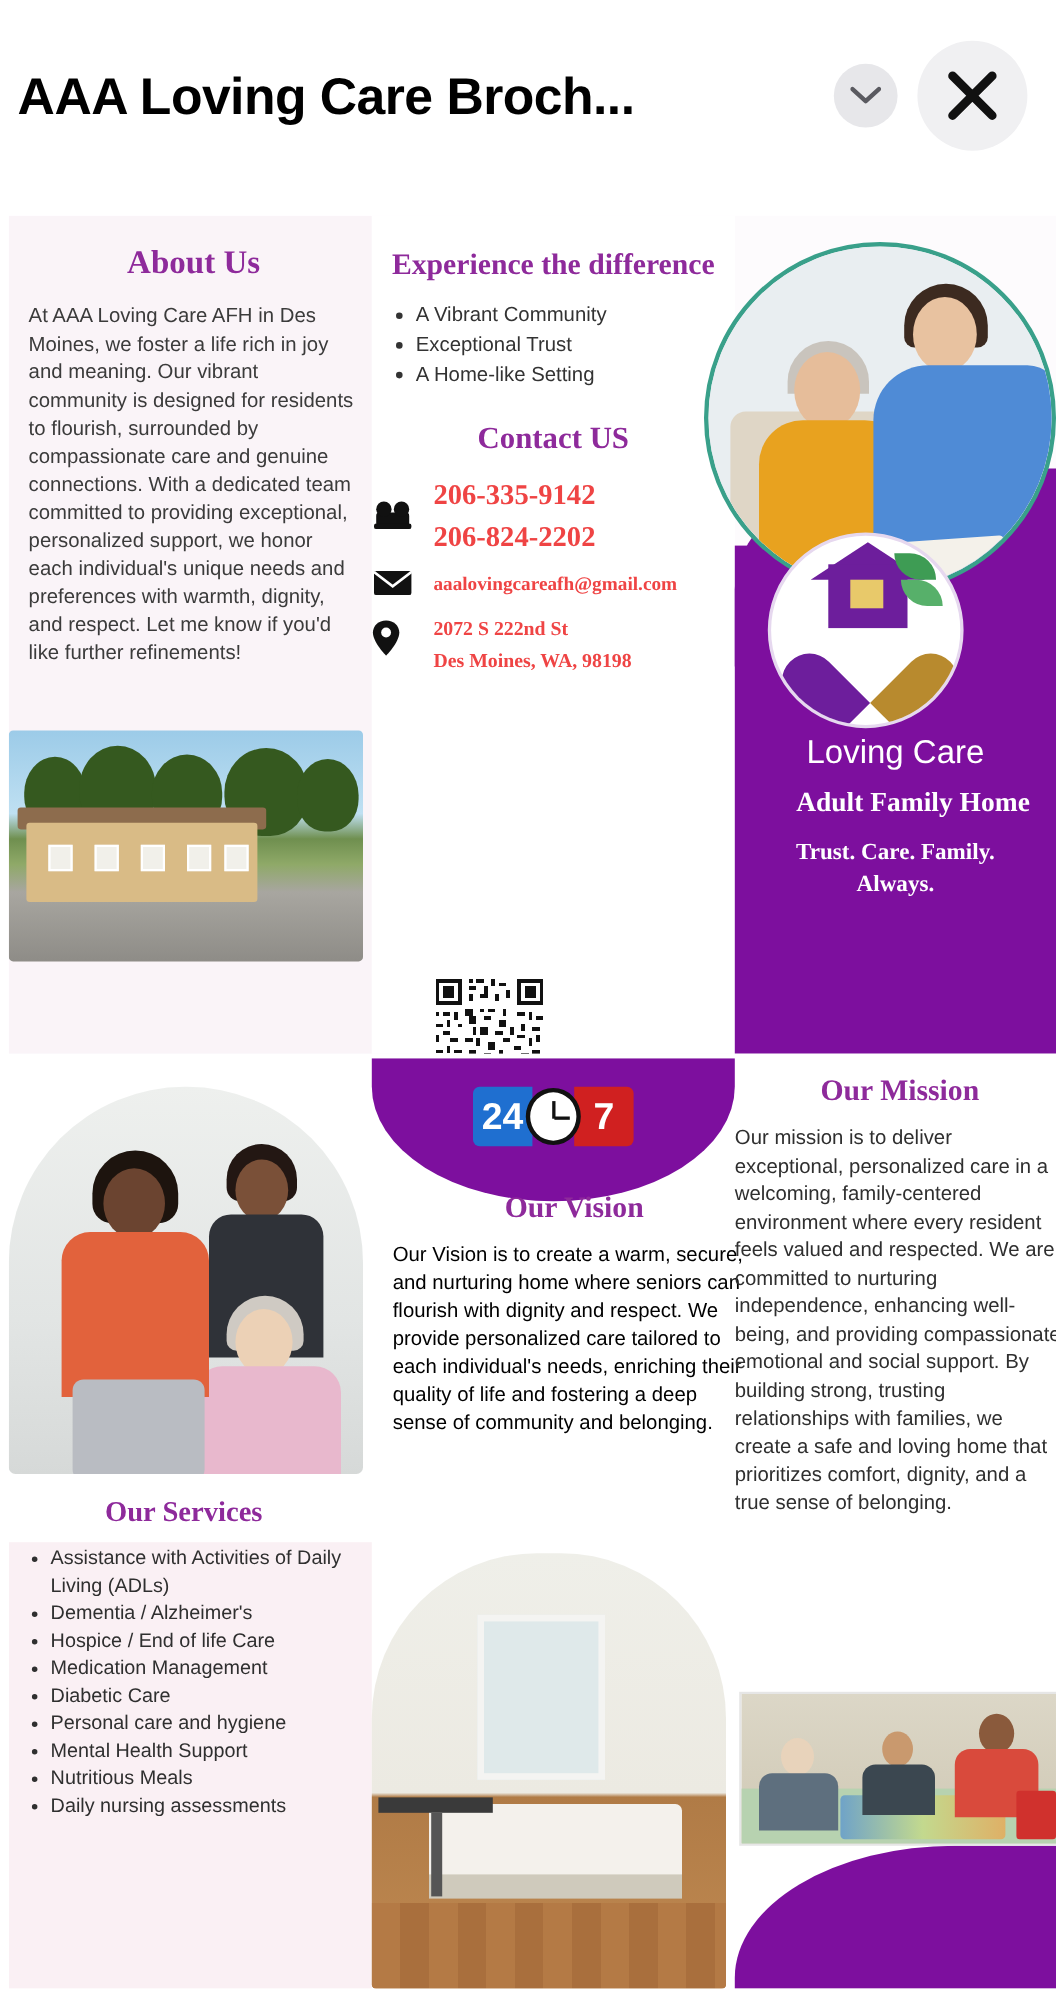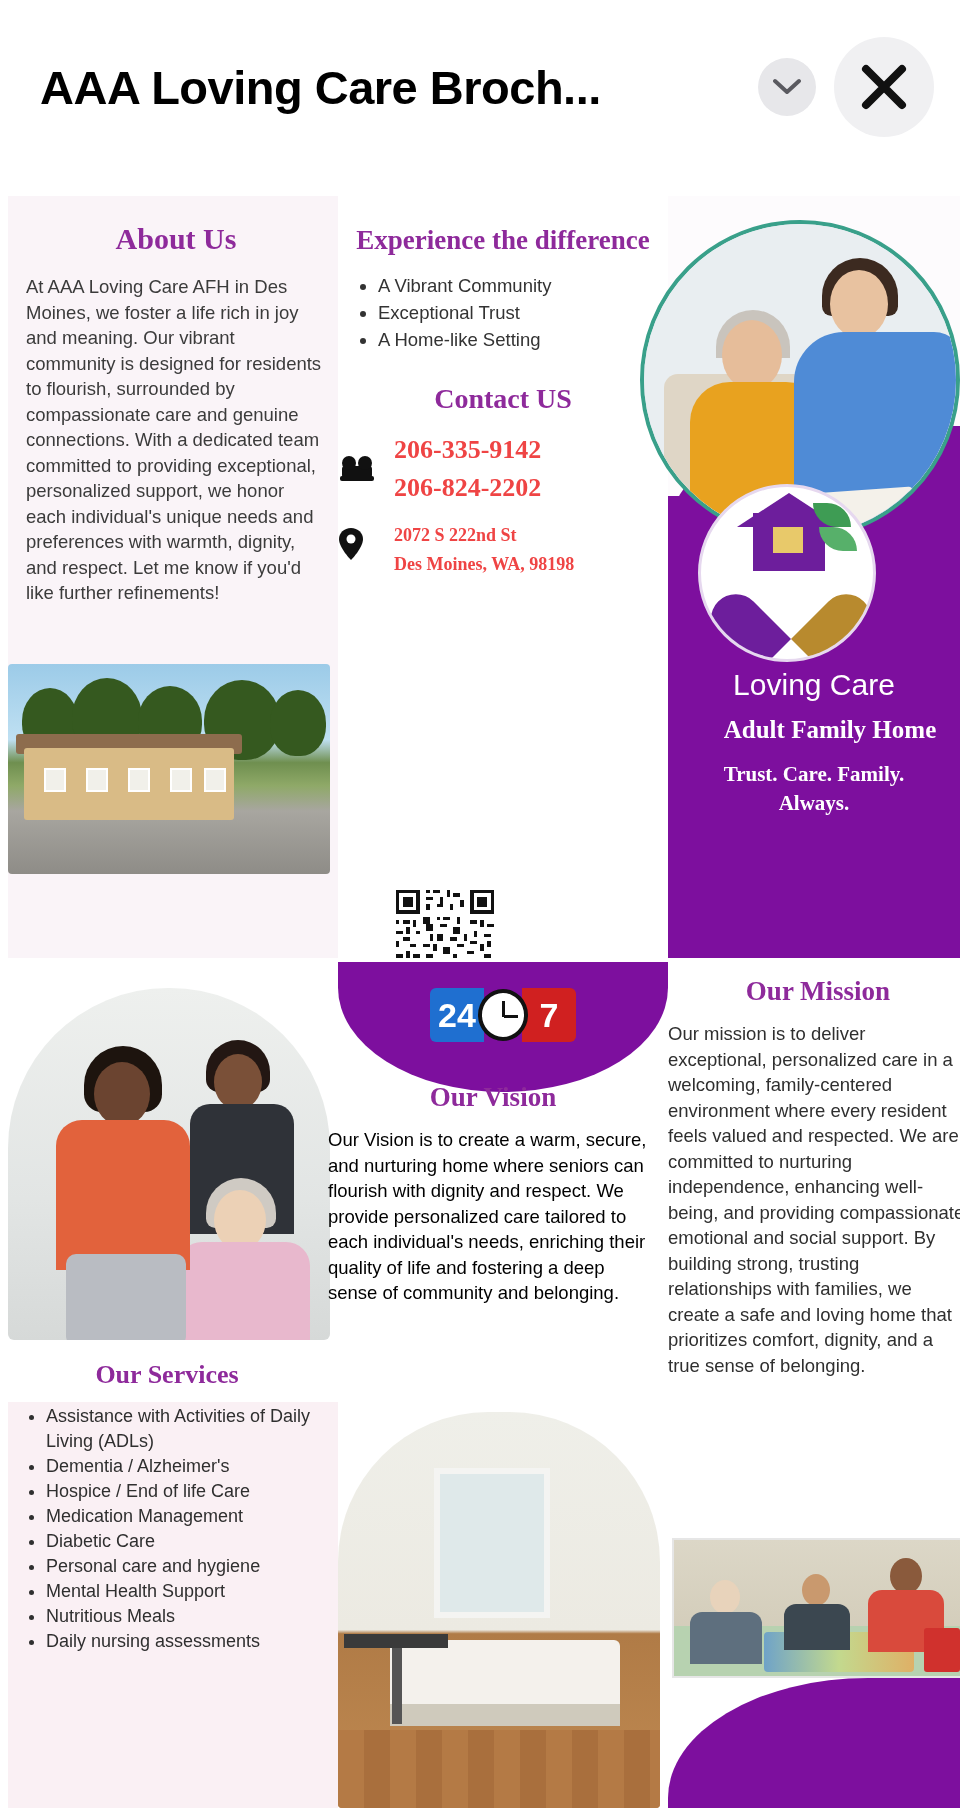--- a/index.html
+++ b/index.html
@@ -11,21 +11,21 @@
     overflow: hidden;
   }
 
   
   .viewer-header {
     position: relative;
     height: 196px;
     background: #ffffff;
     display: flex;
     align-items: center;
-    padding: 0 26px 0 40px;
+    padding: 0 26px 0 16px;
   }
   .viewer-title {
     font-size: 47px;
     font-weight: bold;
     color: #000000;
     letter-spacing: -0.5px;
     white-space: nowrap;
     overflow: hidden;
     flex: 1;
     margin-top: -22px;
@@ -352,21 +352,21 @@
   .cp-p3-hair { position:absolute; left: 198px; top: 190px; width: 70px; height: 50px; background:#cfcac3; border-radius:38px 38px 10px 10px; }
   .cp-p3-body { position:absolute; left: 170px; top: 254px; width: 132px; height: 104px; background:#e8b8cd; border-radius:24px 24px 0 0; }
 
   
   .services { position: absolute; left: 4px; top: 398px; width: 310px; }
   .services h2 { font-size: 26px; margin-bottom: 14px; }
   .services ul { margin-left: 34px; }
   .services li { font-size: 18px; line-height: 25px; color: #2f2f2f; }
 
   
-  .vision { position: absolute; left: 320px; top: 120px; width: 330px; }
+  .vision { position: absolute; left: 349px; top: 120px; width: 330px; }
   .vision h2 { font-size: 27px; margin-bottom: 14px; }
   .vision p { font-size: 18.5px; line-height: 25.5px; color: #000000; padding: 0 2px 0 0; margin-left: 0px; }
   .vision .wrap { padding-left: 0px; }
 
   
   .room-photo {
     position: absolute; left: 330px; top: 450px;
     width: 322px; height: 396px;
     border-radius: 150px 150px 4px 4px;
     overflow: hidden;
@@ -473,20 +473,29 @@
               <circle cx="27" cy="9" r="7" fill="#111"></circle>
               <rect x="2" y="22" width="34" height="5" rx="2" fill="#111"></rect>
             </svg>
           </div>
           <div class="ctext phone-block">
             <div>206-335-9142</div>
             <div>206-824-2202</div>
           </div>
         </div>
 
+        <div class="crow" style="margin-top:10px">
+          <div class="cicon">
+            <svg width="38" height="26" viewBox="0 0 38 26" class="icon-svg">
+              <rect x="2" y="2" width="34" height="22" rx="2" fill="#111"></rect>
+              <path d="M2 3 L19 16 L36 3" stroke="#fff" stroke-width="2.5" fill="none"></path>
+            </svg>
+          </div>
+          <div class="ctext email-txt">aaalovingcareafh@gmail.com</div>
+        </div>
 
         <div class="crow" style="margin-top:14px; align-items:flex-start">
           <div class="cicon" style="padding-top:6px">
             <svg width="26" height="34" viewBox="0 0 26 34" class="icon-svg">
               <path d="M13 1 C6 1 1 6 1 12 C1 21 13 33 13 33 C13 33 25 21 25 12 C25 6 20 1 13 1 Z" fill="#111"></path>
               <circle cx="13" cy="12" r="4.5" fill="#fff"></circle>
             </svg>
           </div>
           <div class="ctext addr-txt">
             <div>2072 S 222nd St</div>

